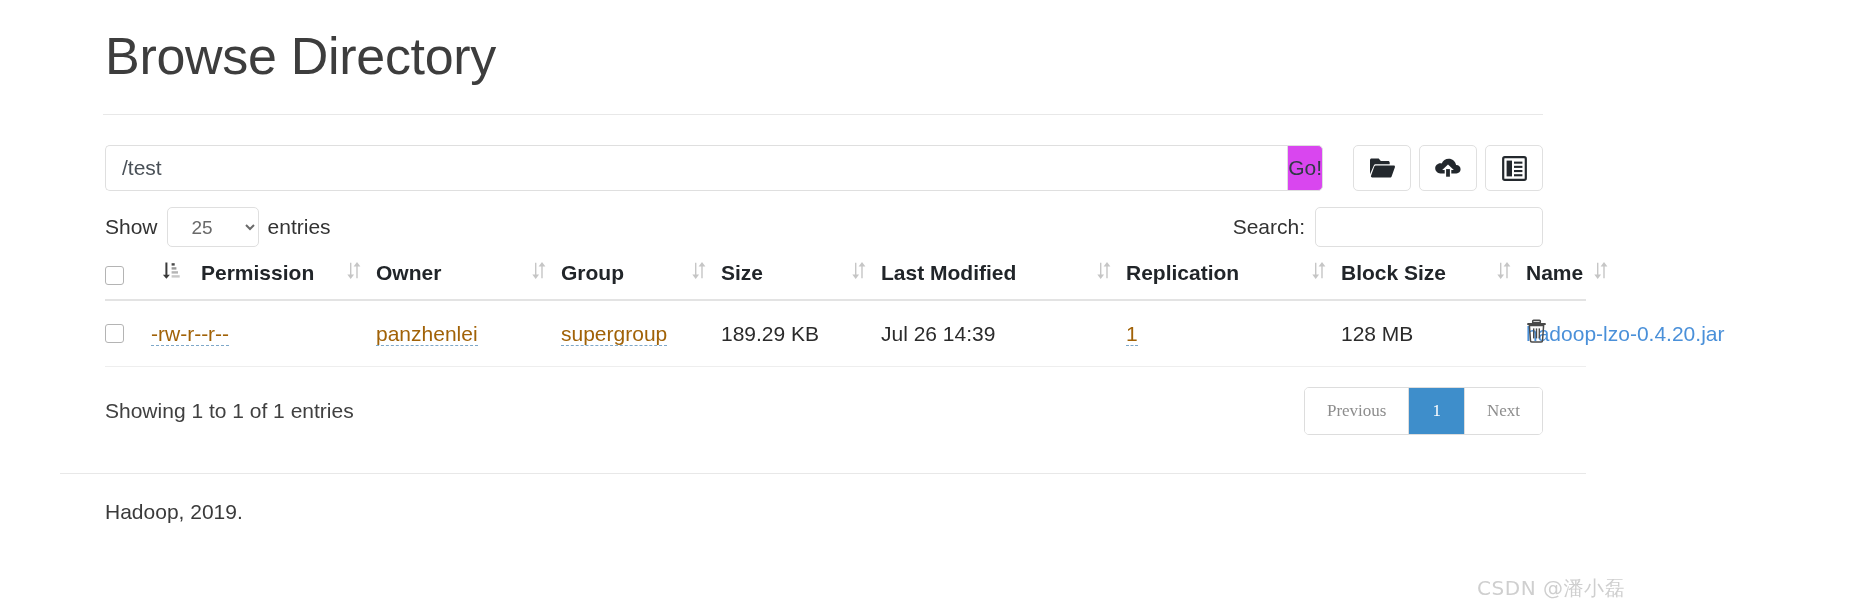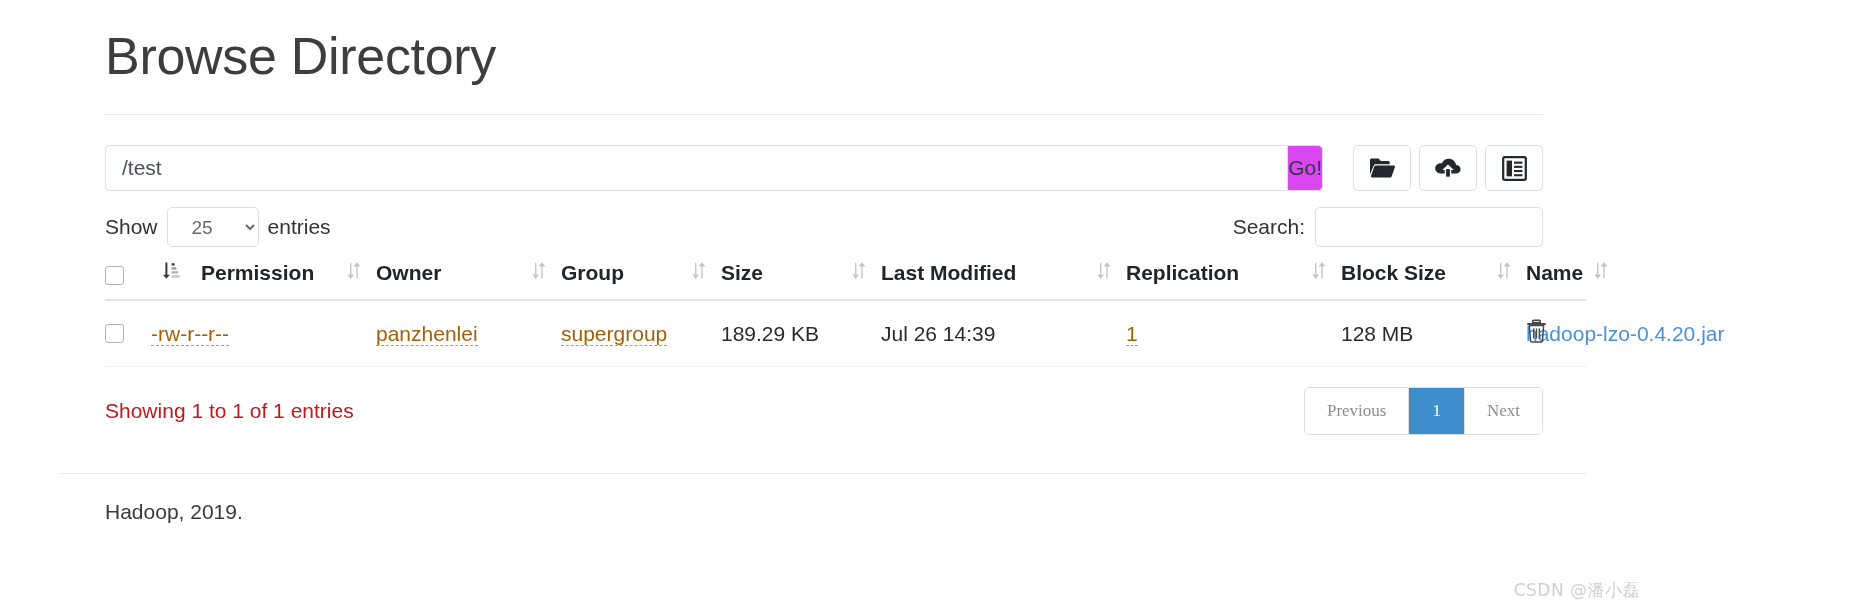--- a/index.html
+++ b/index.html
@@ -215,21 +215,21 @@
     cursor: pointer;
     display: inline-flex;
   }
   
   .table-footer-row {
     display: flex;
     align-items: center;
     justify-content: space-between;
     padding: 20px 43px 0 45px;
   }
-  .showing-info { font-size: 21px; color: #b91c1c; }
+  .showing-info { font-size: 21px; color: #404040; }
   .pagination {
     display: flex;
     border: 1px solid #dddddd;
     border-radius: 5px;
     overflow: hidden;
   }
   .page-btn {
     font-size: 17px;
     font-family: Liberation Serif, serif;
     color: #8d8d8d;
@@ -252,23 +252,23 @@
     border-top: 1px solid #e8e8e8;
     margin: 38px 0 0 0;
   }
   .site-footer {
     font-size: 21px;
     color: #3a3a3a;
     padding: 26px 0 0 45px;
   }
   .watermark {
     position: absolute;
-    right: 6px;
+    right: 21px;
     bottom: 10px;
-    font-size: 17px;
+    font-size: 20px;
     color: #cfcfcf;
     font-family: "DejaVu Sans", sans-serif;
     letter-spacing: 0.5px;
   }
 </style>
 </head>
 <body>
 
 <div class="page">
 

